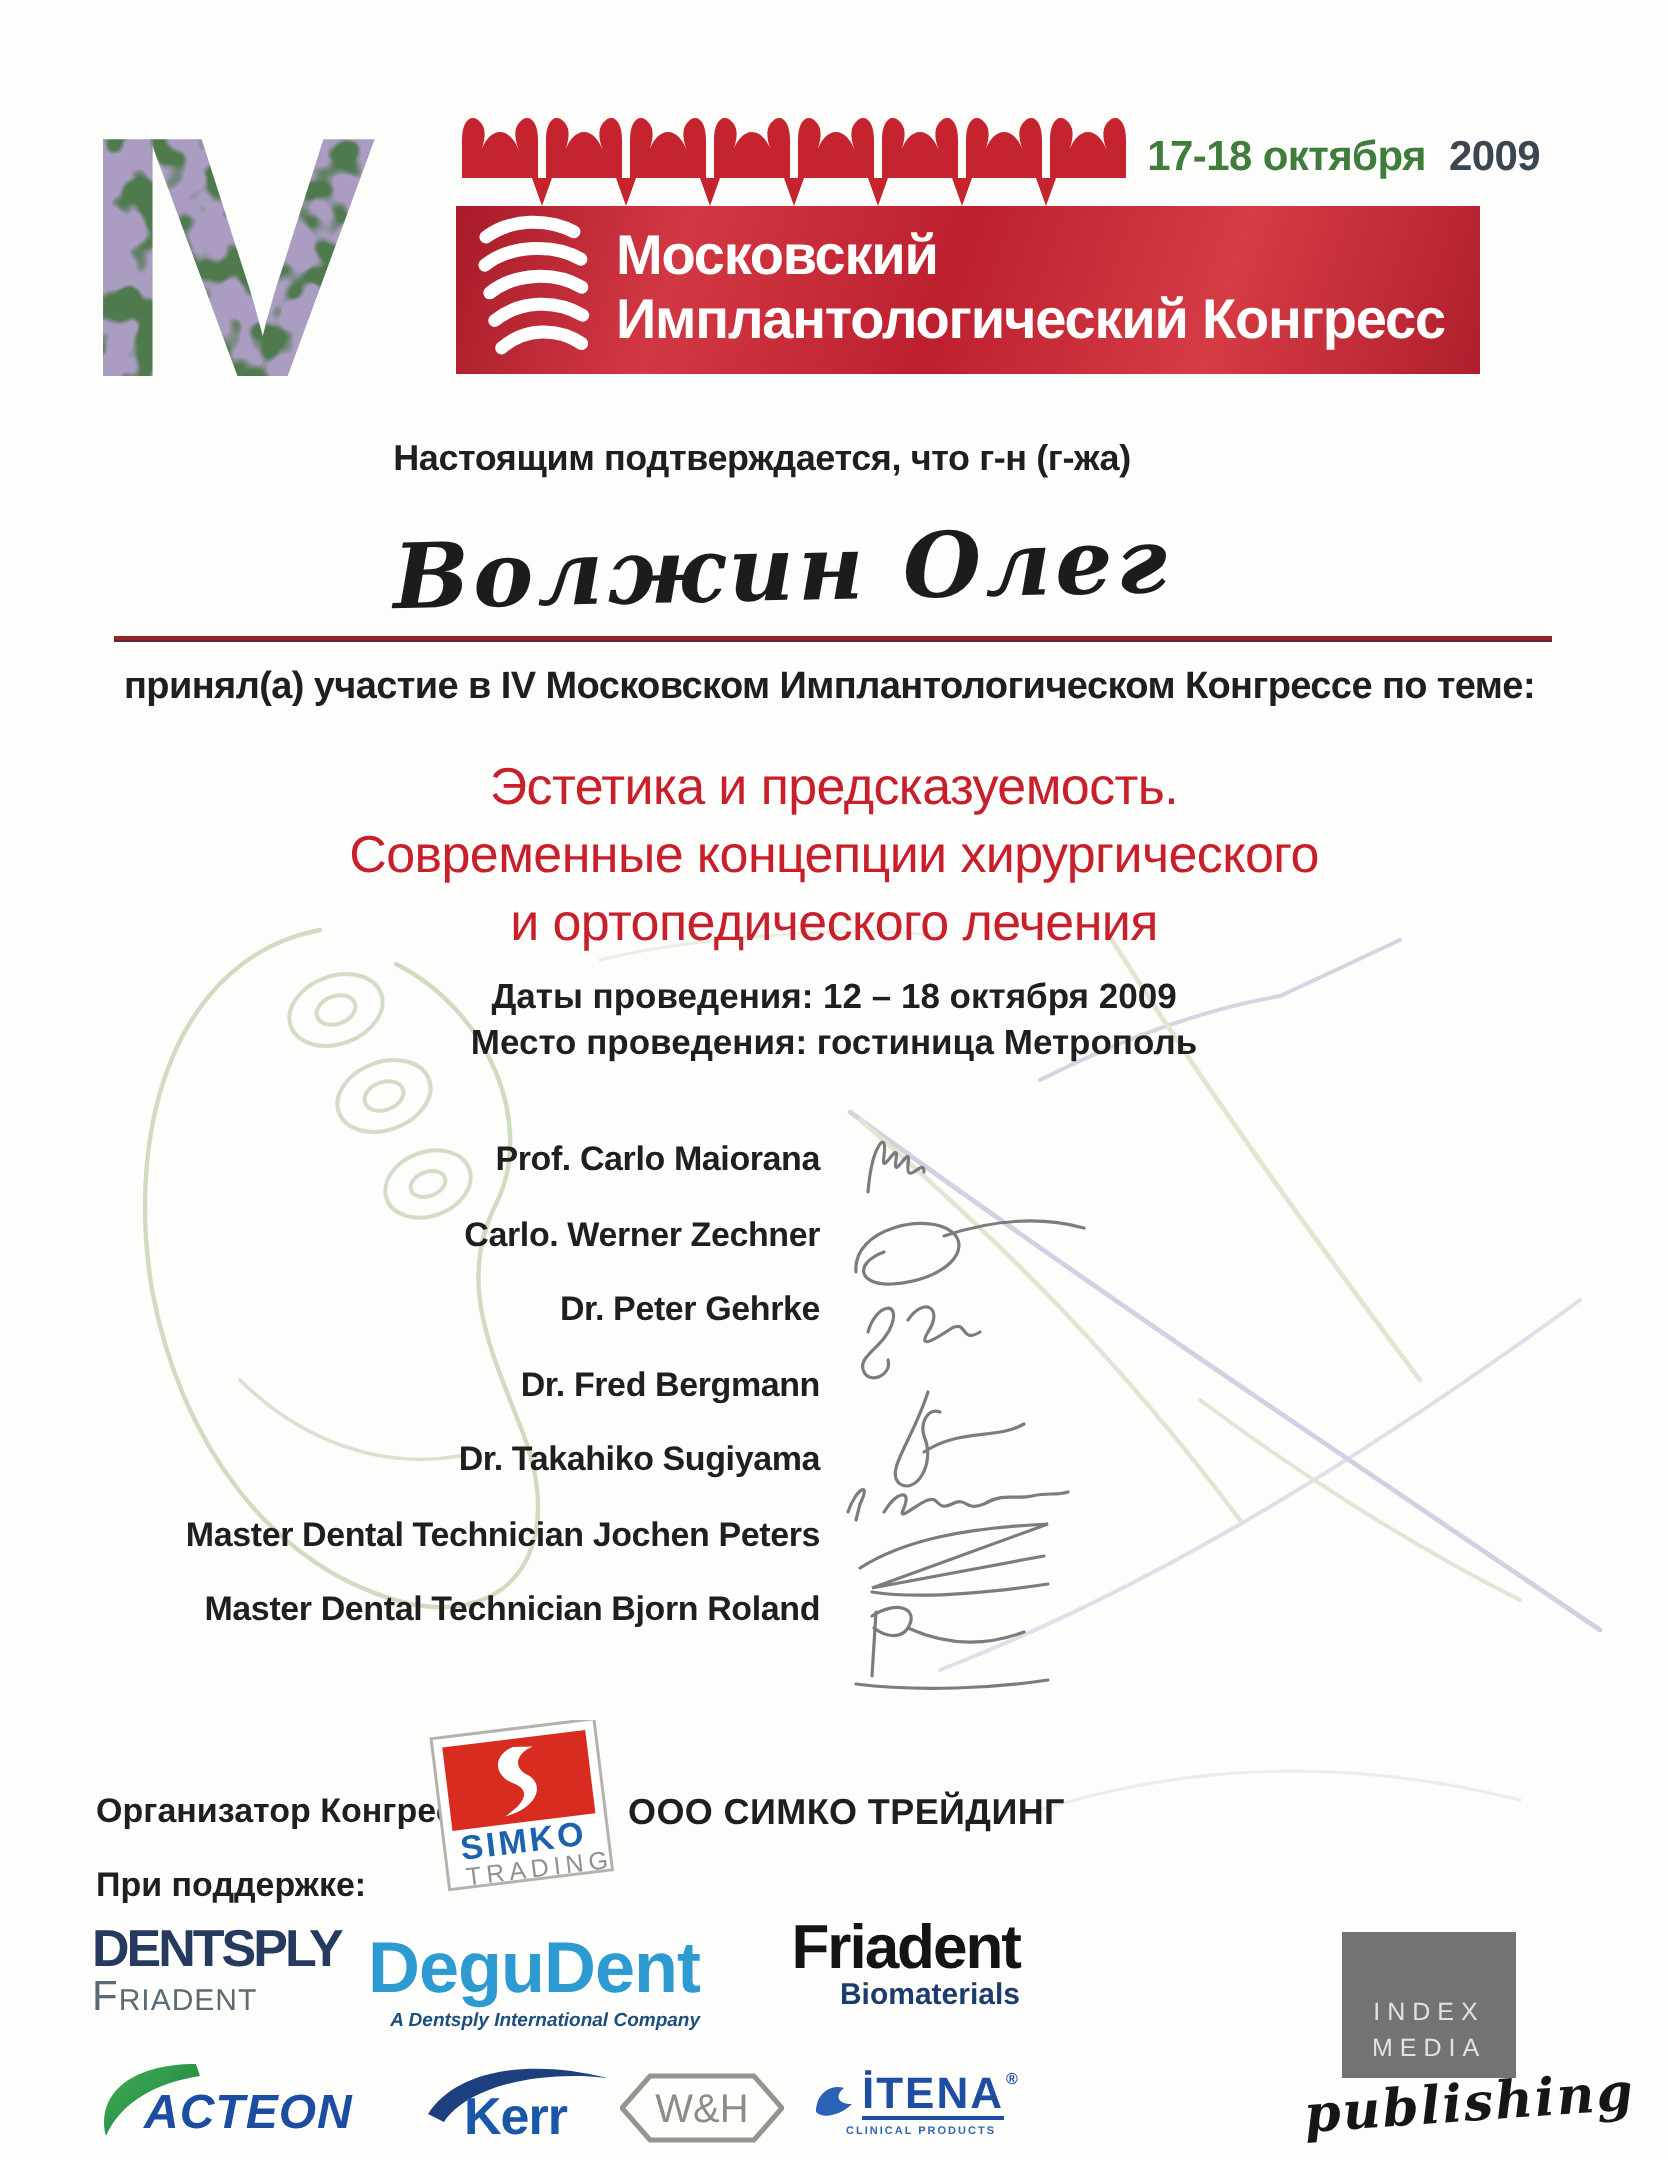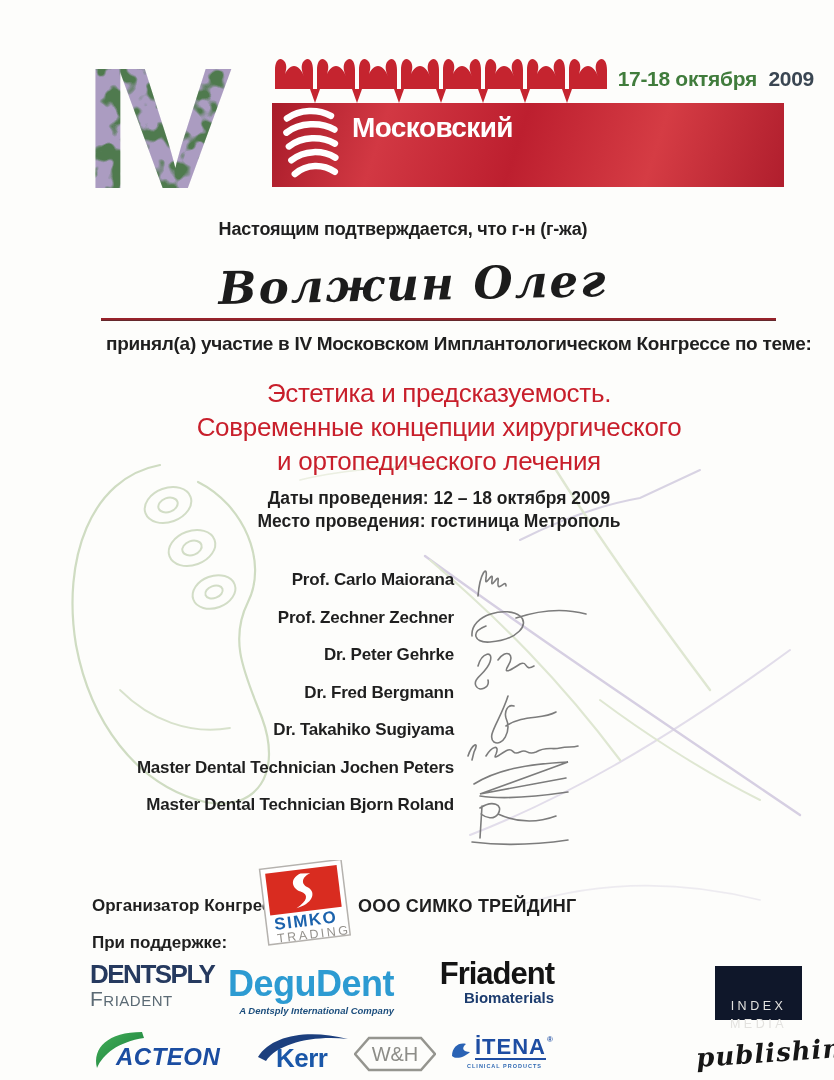--- a/index.html
+++ b/index.html
@@ -3,21 +3,21 @@
 <meta charset="utf-8">
 <style>
   html,body{margin:0;padding:0;background:#e8e8e8;}
   .page{position:relative;width:834px;height:1080px;margin:0 auto;background:#fdfdfb;
         font-family:"Liberation Sans",sans-serif;overflow:hidden;color:#1f1f1f;}
   .page *{box-sizing:border-box;}
   svg{display:block;}
 
   
   .sketch{position:absolute;inset:0;z-index:1;}
-  .content{position:absolute;inset:0;z-index:2;margin-left:44px;}
+  .content{position:absolute;inset:0;z-index:2;}
 
   
   .iv-logo{position:absolute;left:48px;top:52px;width:184px;height:152px;}
   .banner{position:absolute;left:228px;top:57px;width:544px;height:132px;}
   .crowns{position:absolute;left:2px;top:0;}
   .banner-date{position:absolute;right:2px;top:10px;font-size:21px;font-weight:800;letter-spacing:-0.3px;white-space:nowrap;}
   .banner-date .range{color:#407c3c;}
   .banner-date .year{color:#3a4652;margin-left:6px;}
   .banner-bar{position:absolute;left:0;top:46px;width:512px;height:84px;
       background:linear-gradient(108deg,#a81b29 0%,#d23843 22%,#bd1f2f 48%,#d53c44 74%,#b01e2d 100%);}
@@ -67,21 +67,21 @@
   .kerr svg{position:absolute;left:-4px;top:-2px;}
   .kerr .nm{position:absolute;left:16px;top:12px;font-size:26px;font-weight:800;color:#1a57a8;letter-spacing:-0.5px;}
   .wh{left:310px;top:1035px;}
   .itena{left:406px;top:1035px;width:120px;}
   .itena .row{display:flex;align-items:flex-start;}
   .itena .nm{font-size:22px;font-weight:800;color:#1e4da2;letter-spacing:1px;border-bottom:2.5px solid #1e4da2;line-height:1.05;}
   .itena .reg{font-size:8px;font-weight:700;color:#1e4da2;margin-left:1px;}
   .itena .sb{font-size:5.5px;font-weight:700;color:#3069b3;letter-spacing:1px;text-align:right;margin-top:2px;width:92px;}
 
   
-  .indexmedia-box{position:absolute;left:671px;top:966px;width:87px;height:54px;background:#0f172a;
+  .indexmedia-box{position:absolute;left:671px;top:966px;width:87px;height:73px;background:#737373;
       color:#e3e2df;text-align:center;padding-top:31px;font-size:12.5px;letter-spacing:3.5px;line-height:1.45;font-weight:500;}
   .publishing{position:absolute;left:652px;top:1038px;width:146px;text-align:center;
       font-family:"DejaVu Serif",serif;font-style:italic;font-weight:700;font-size:26px;color:#161616;
       transform:rotate(-4deg);letter-spacing:1px;}
 </style>
 </head>
 <body>
 
 <div class="page">
 
@@ -157,20 +157,21 @@
           <g fill="none" stroke="#ffffff" stroke-width="6.5" stroke-linecap="round" transform="rotate(-6 32 40)">
             <path d="M10,10 C24,2 42,4 54,12"></path>
             <path d="M8,24 C22,15 44,17 56,26"></path>
             <path d="M9,38 C23,29 43,31 55,40"></path>
             <path d="M10,52 C24,43 42,45 54,54"></path>
             <path d="M12,66 C25,57 41,59 52,68"></path>
           </g>
         </svg>
         <div class="banner-title">
           <div>Московский</div>
+          <div>Имплантологический Конгресс</div>
         </div>
       </div>
     </div>
 
     <div class="intro">Настоящим подтверждается, что г-н (г-жа)</div>
 
     <div class="holder-name">Волжин Олег</div>
     <div class="name-rule"></div>
 
     <div class="participation">принял(а) участие в IV Московском Имплантологическом Конгрессе по теме:</div>
@@ -181,21 +182,21 @@
       <div>и ортопедического лечения</div>
     </div>
 
     <div class="meta">
       <div>Даты проведения: 12 – 18 октября 2009</div>
       <div>Место проведения: гостиница Метрополь</div>
     </div>
 
     <div class="speakers">
       <div class="speaker-row">Prof. Carlo Maiorana</div>
-      <div class="speaker-row">Prof. Zechner Zechner</div>
+      <div class="speaker-row">Carlo. Werner Zechner</div>
       <div class="speaker-row">Dr. Peter Gehrke</div>
       <div class="speaker-row">Dr. Fred Bergmann</div>
       <div class="speaker-row">Dr. Takahiko Sugiyama</div>
       <div class="speaker-row">Master Dental Technician Jochen Peters</div>
       <div class="speaker-row">Master Dental Technician Bjorn Roland</div>
     </div>
 
     <svg class="signatures" width="185" height="295" viewBox="0 0 185 295">
       <g fill="none" stroke="#6b6b6b" stroke-width="1.6" stroke-linecap="round" opacity="0.88">
         <path d="M22,40 C24,16 32,8 30,22 C28,34 38,12 36,24 C34,36 44,14 42,26 C41,38 50,22 50,30"></path>

